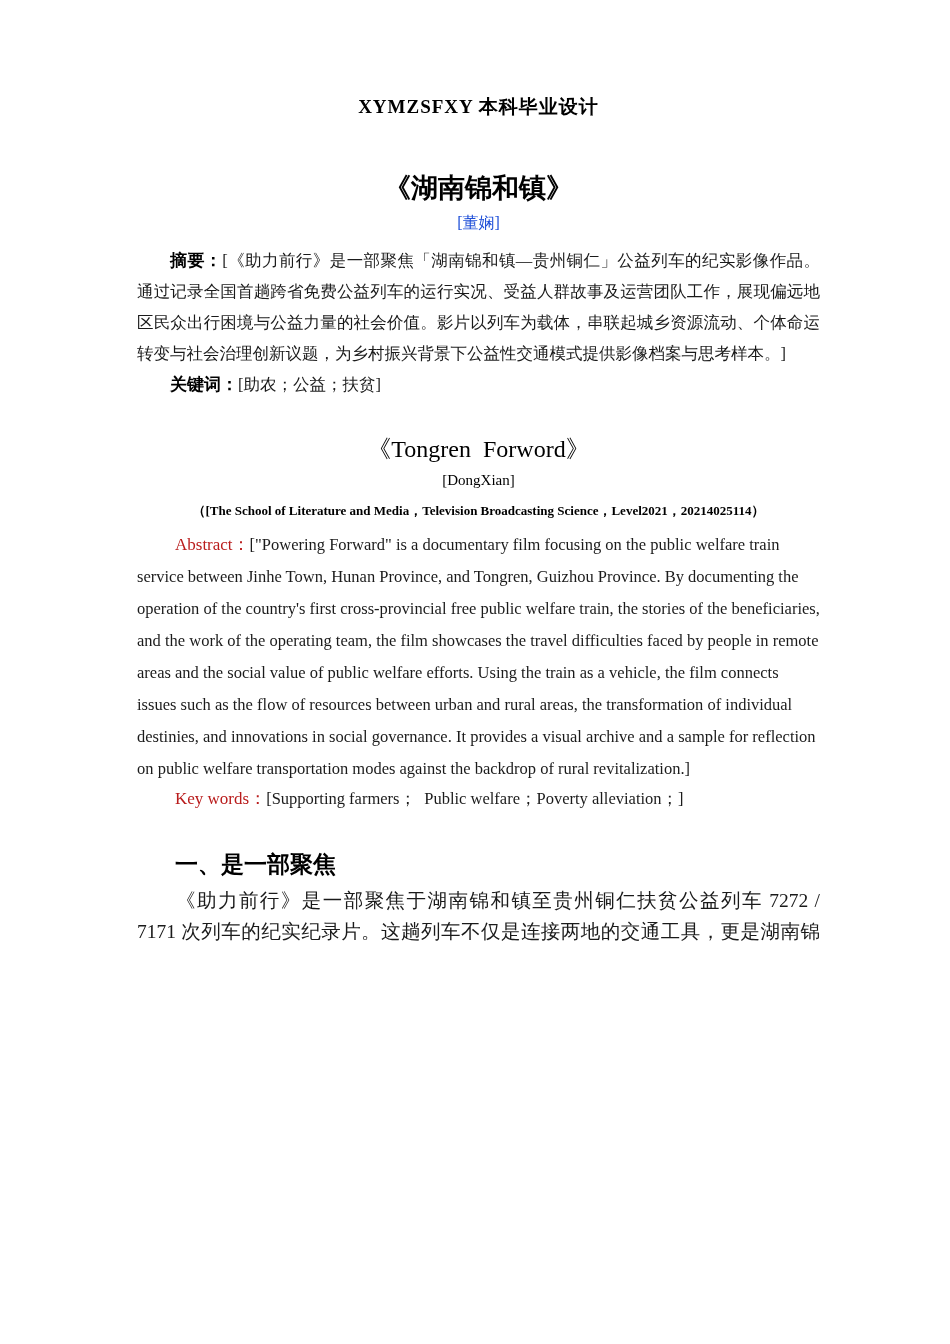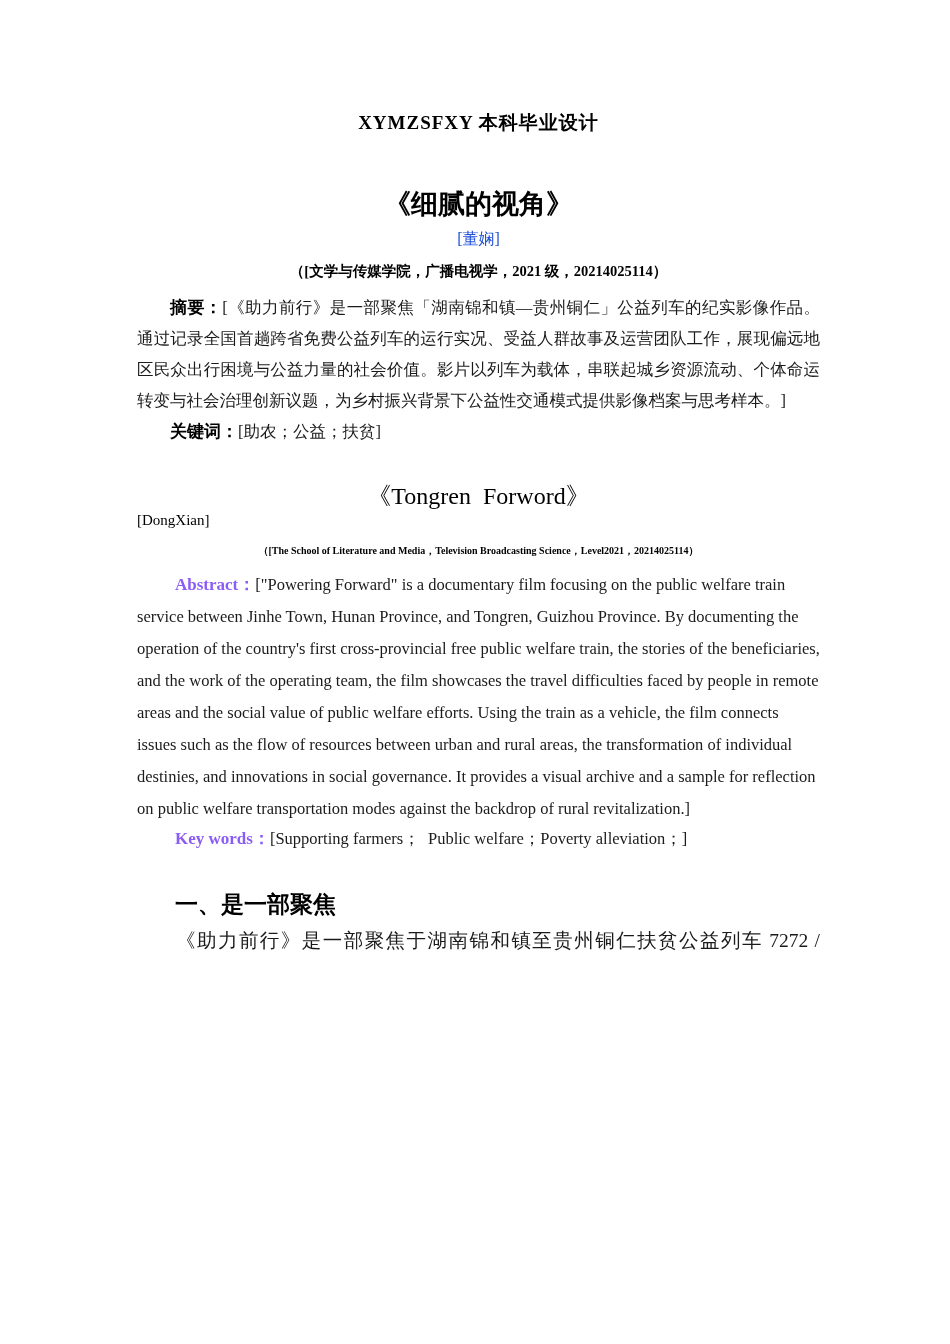--- a/index.html
+++ b/index.html
@@ -7,21 +7,21 @@
   body {
     width: 950px;
     font-family: "Liberation Serif", "DejaVu Serif", serif;
     color: #111111;
   }
   .page {
     position: relative;
     width: 950px;
     height: 952px;
     background: #ffffff;
-    padding: 16px 130px 0 137px;
+    padding: 0 130px 0 137px;
     overflow: hidden;
   }
   .running-head {
     margin-top: 95px;
     text-align: center;
     font-size: 19px;
     line-height: 24px;
     font-weight: bold;
     letter-spacing: 1px;
     color: #000000;
@@ -83,45 +83,46 @@
   .en-title {
     margin-top: 34px;
     text-align: center;
     font-size: 24px;
     line-height: 30px;
     font-weight: normal;
     white-space: pre-wrap;
     color: #000000;
   }
   .en-author {
-    text-align: left;
+    margin-top: 7px;
+    text-align: center;
     font-size: 15px;
     line-height: 19px;
     color: #000000;
   }
   .en-affiliation {
     margin-top: 12px;
     text-align: center;
-    font-size: 10px;
+    font-size: 13px;
     line-height: 17px;
     font-weight: bold;
     color: #000000;
   }
   .en-abstract {
     margin-top: 10px;
     font-size: 16.5px;
     line-height: 32px;
     text-align: left;
     text-indent: 38px;
     color: #1b1b1b;
   }
   .en-abstract .lbl, .en-keywords .lbl {
-    font-weight: bold;
+    font-weight: normal;
     font-size: 17px;
-    color: #8b5cf6;
+    color: #b91c1c;
   }
   .en-keywords {
     margin-top: 2px;
     font-size: 16.5px;
     line-height: 24px;
     text-indent: 38px;
     white-space: pre-wrap;
     color: #1b1b1b;
   }
   .section-heading {
@@ -142,25 +143,24 @@
     color: #1a1a1a;
   }
 </style>
 </head>
 <body>
 
 <div class="page">
 
   <div class="running-head">XYMZSFXY 本科毕业设计</div>
 
-  <h1 class="zh-title">《细腻的视角》</h1>
+  <h1 class="zh-title">《湖南锦和镇》</h1>
 
   <div class="zh-author">[董娴]</div>
 
-  <div class="zh-affiliation">（[文学与传媒学院，广播电视学，2021 级，20214025114）</div>
 
   <p class="zh-abstract"><span class="lbl">摘要：</span><span>[《助力前行》是一部聚焦「湖南锦和镇—贵州铜仁」公益列车的纪实影像作品。通过记录全国首趟跨省免费公益列车的运行实况、受益人群故事及运营团队工作，展现偏远地区民众出行困境与公益力量的社会价值。影片以列车为载体，串联起城乡资源流动、个体命运转变与社会治理创新议题，为乡村振兴背景下公益性交通模式提供影像档案与思考样本。]</span></p>
 
   <p class="zh-keywords"><span class="lbl">关键词：</span><span>[助农；公益；扶贫]</span></p>
 
   <h2 class="en-title">《Tongren  Forword》</h2>
 
   <div class="en-author">[DongXian]</div>
 
   <div class="en-affiliation">（[The School of Literature and Media，Television Broadcasting Science，Level2021，20214025114）</div>

